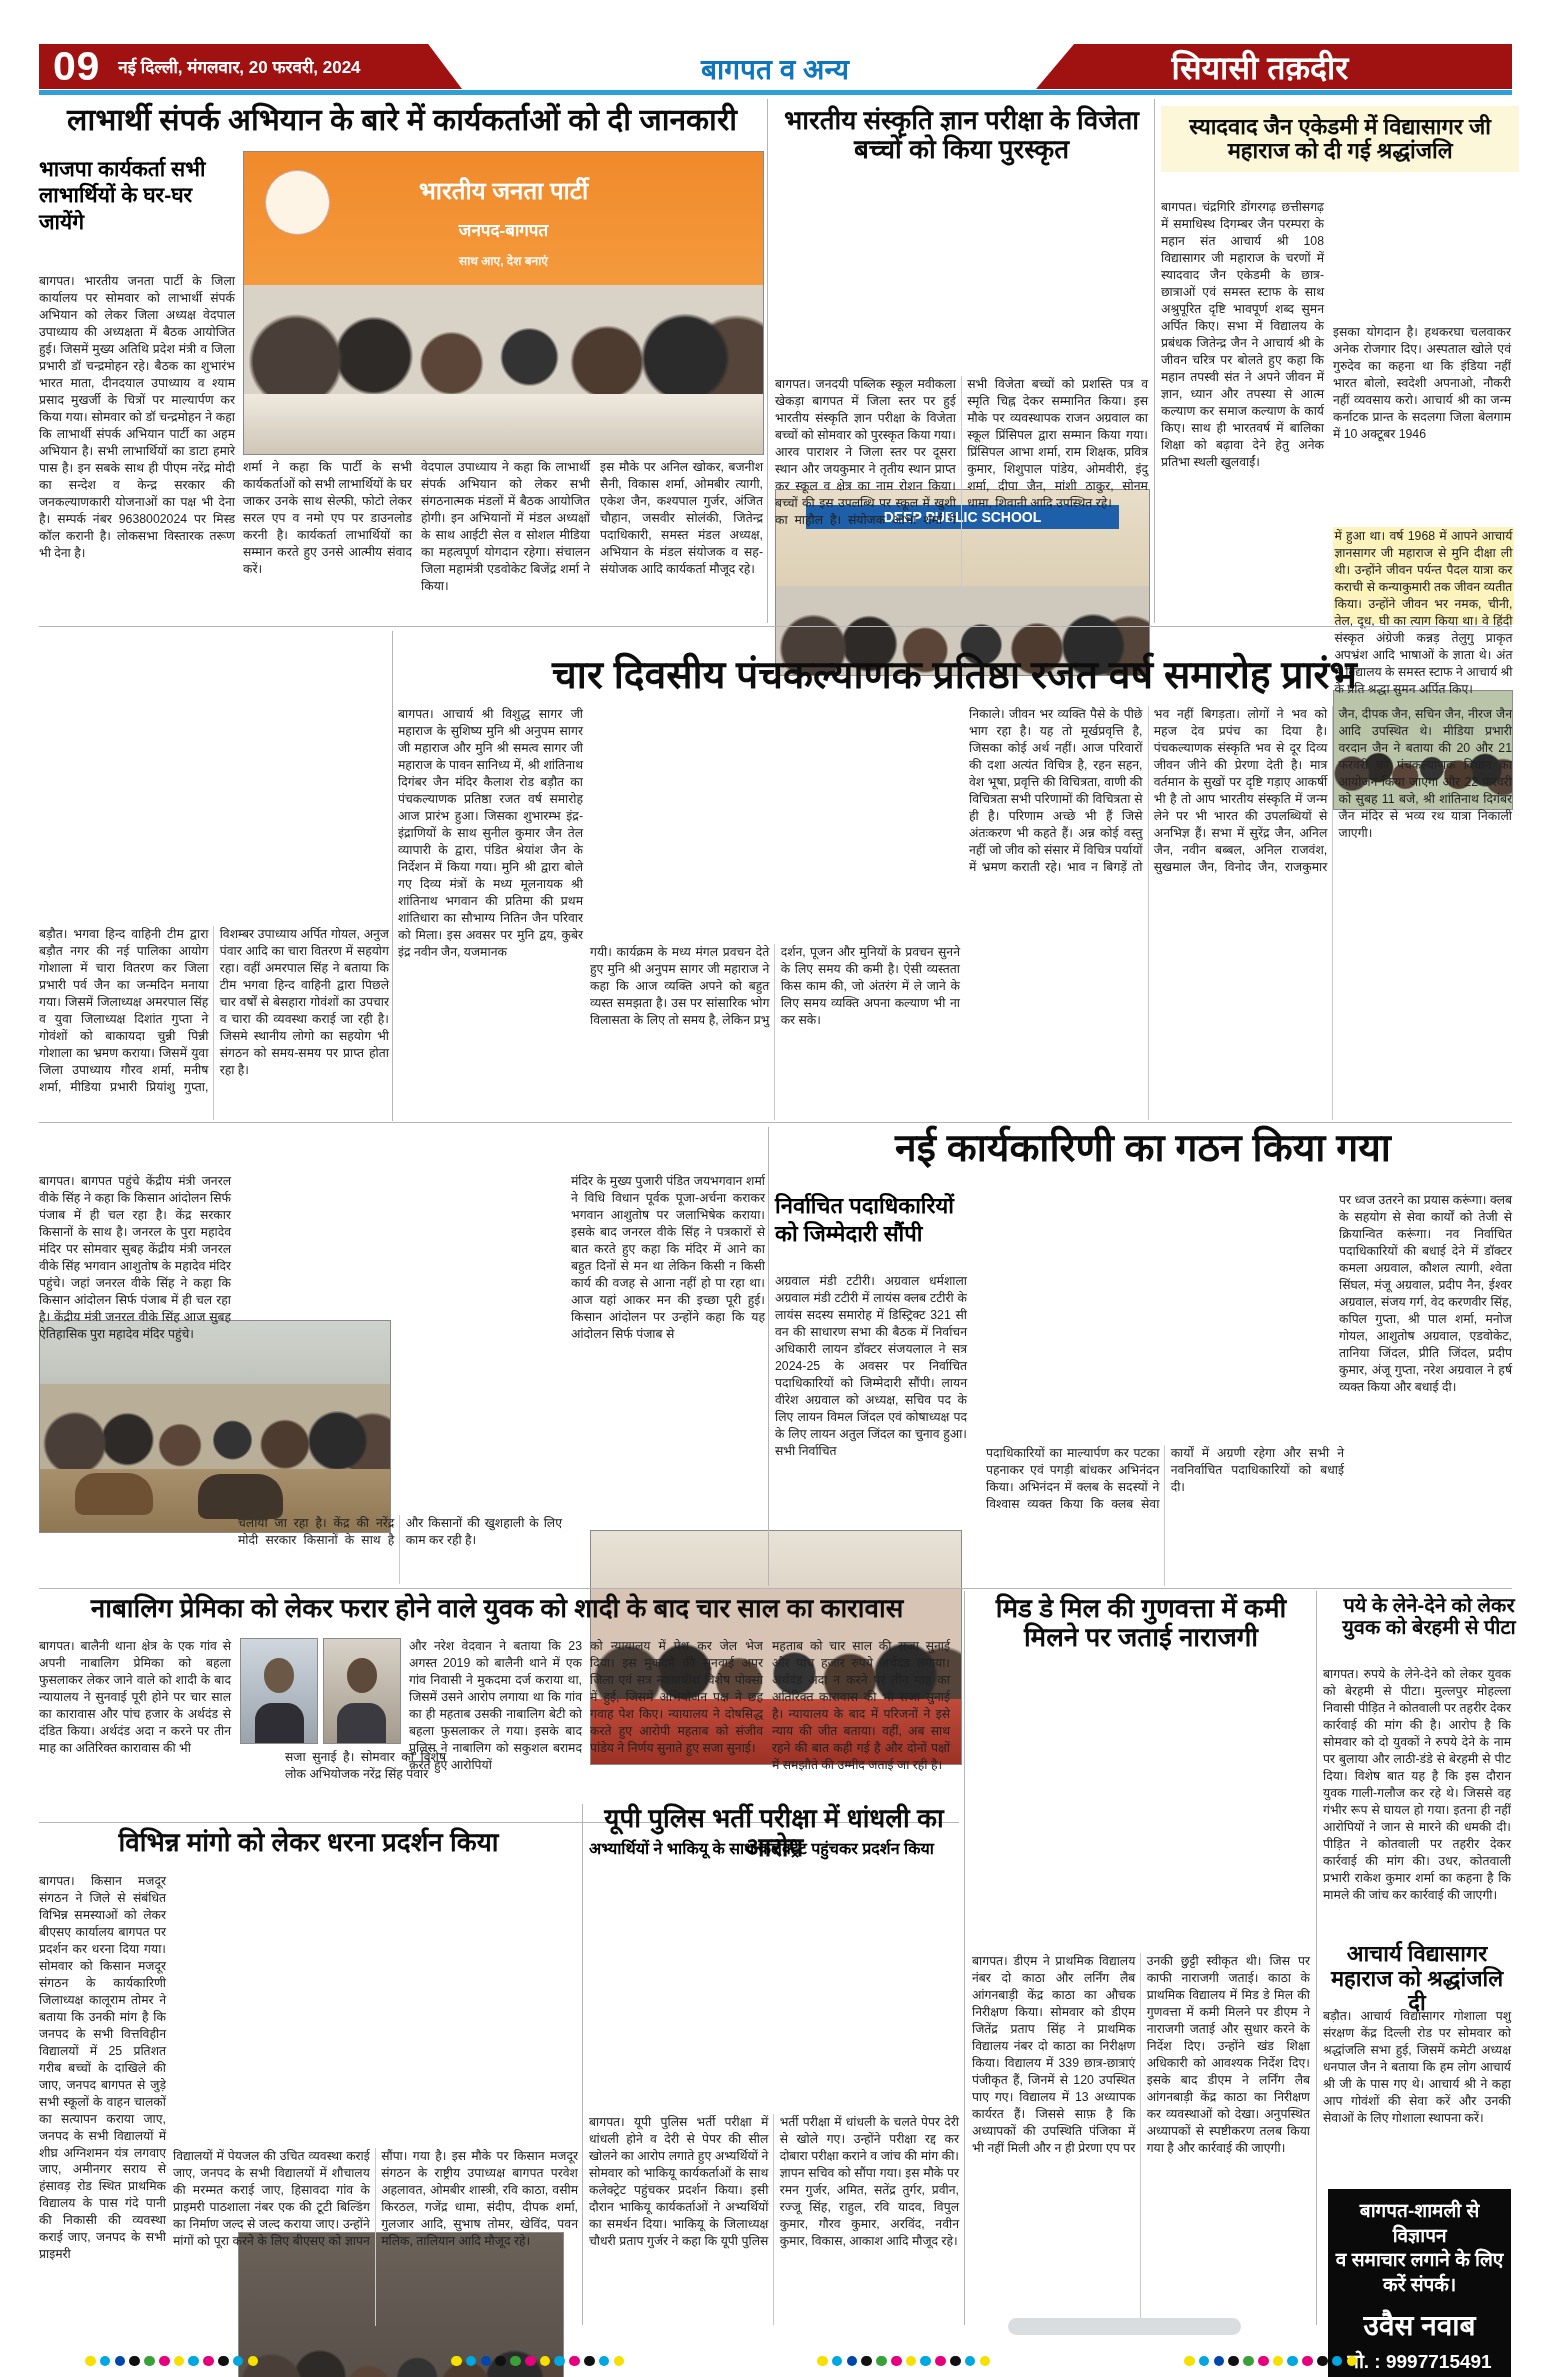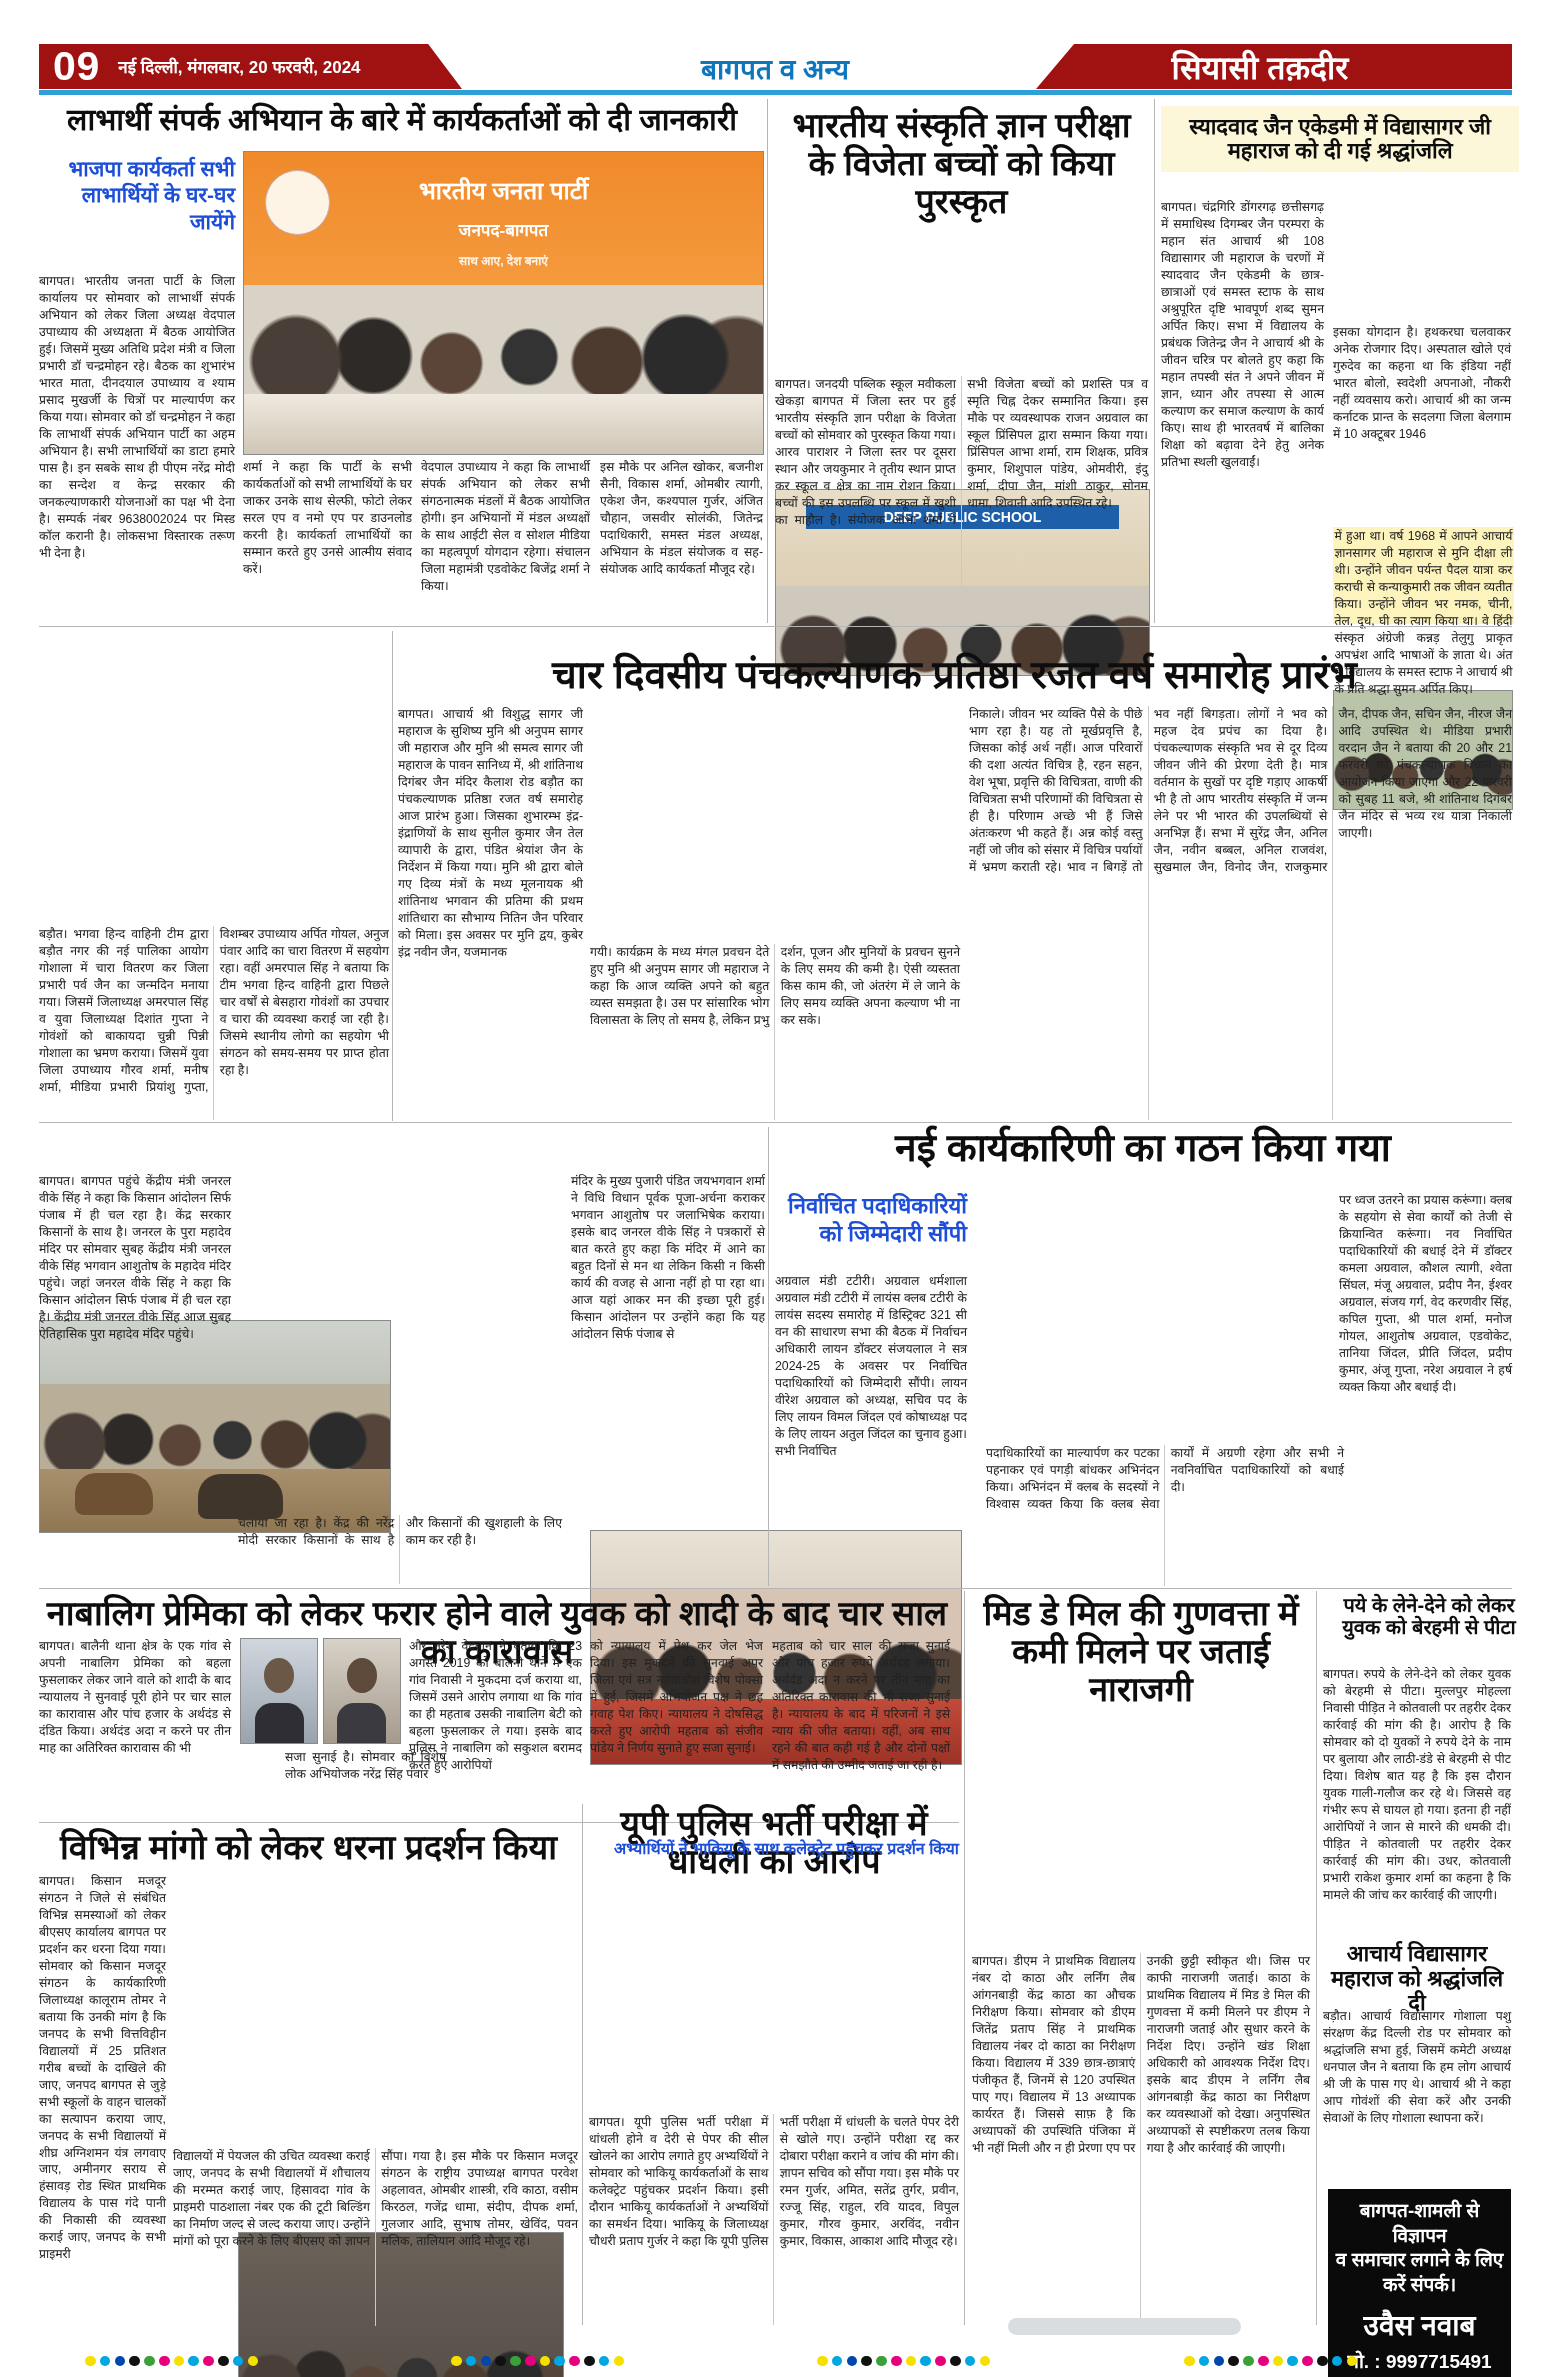--- a/index.html
+++ b/index.html
@@ -12,24 +12,24 @@
   .banner-right{clip-path:polygon(8% 0,100% 0,100% 100%,0 100%);justify-content:center;}
   .pagenum{font-size:41px;font-weight:800;padding:0 18.3px 0 14px;letter-spacing:0.7px;}
   .dateline{font-size:17px;font-weight:700;}
   .masthead{font-size:32px;font-weight:800;padding-right:28px;}
   .section-title{font-size:28px;font-weight:800;color:#0e76bc;text-align:center;}
   .bluerule{background:#2da0d8;}
   
   .hl{font-weight:800;color:#0d0d0d;text-align:center;line-height:1.12;}
   .hl-xl{font-size:39px;}
   .hl-lg{font-size:30px;}
-  .hl-md{font-size:34px;}
+  .hl-md{font-size:26px;}
   .hl-sm{font-size:22px;}
   .hl-xs{font-size:20px;margin-left:12px;}
-  .subhead{font-weight:800;text-align:right;line-height:1.25;color:#1d4ed8;}
+  .subhead{font-weight:800;text-align:left;line-height:1.25;color:#000000;}
   .body{font-size:12.3px;line-height:1.38;text-align:justify;color:#222;}
   .cols2{column-count:2;column-gap:11.3px;column-rule:0.7px solid #c9c9c9;}
   .cols3{column-count:3;column-gap:11.3px;column-rule:0.7px solid #c9c9c9;}
   .vrule{background:#b5b5b5;width:1.4px;}
   .hrule{background:#b5b5b5;height:1.4px;}
   
   .ybox{background:#fcf7d9;}
   .yhl{background:#fdf3bd;}
   .contact{background:#0a0a0a;color:#fff;text-align:center;padding:10px 5.6px;}
   .contact .l1{font-size:19px;font-weight:800;line-height:1.3;}

